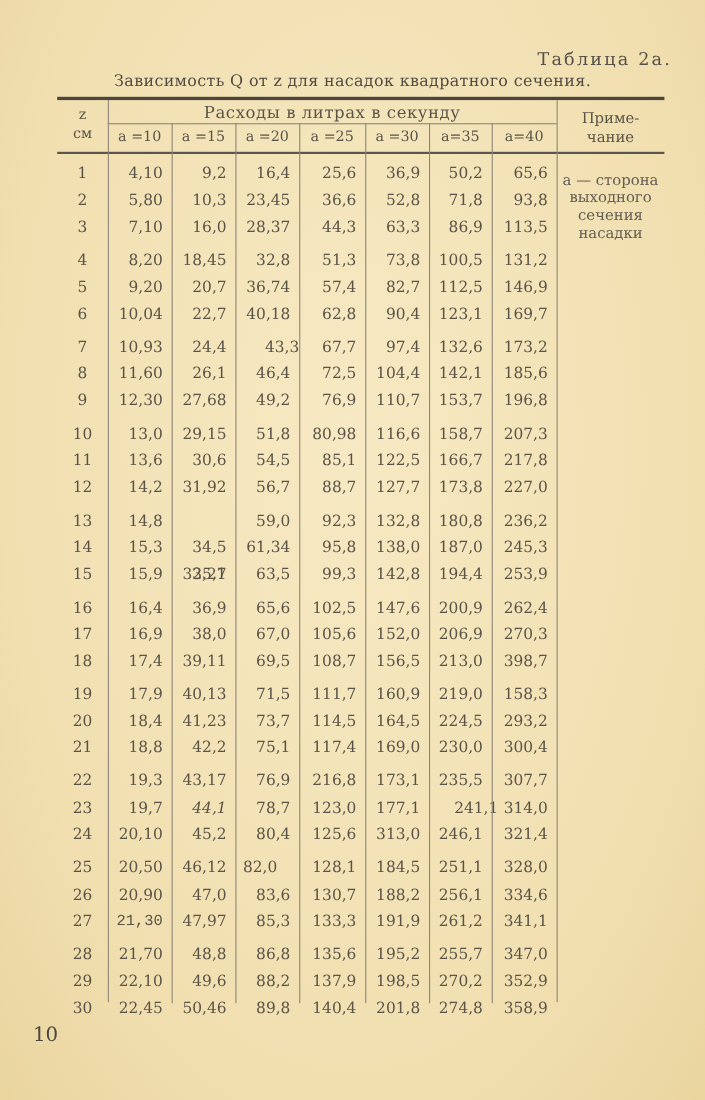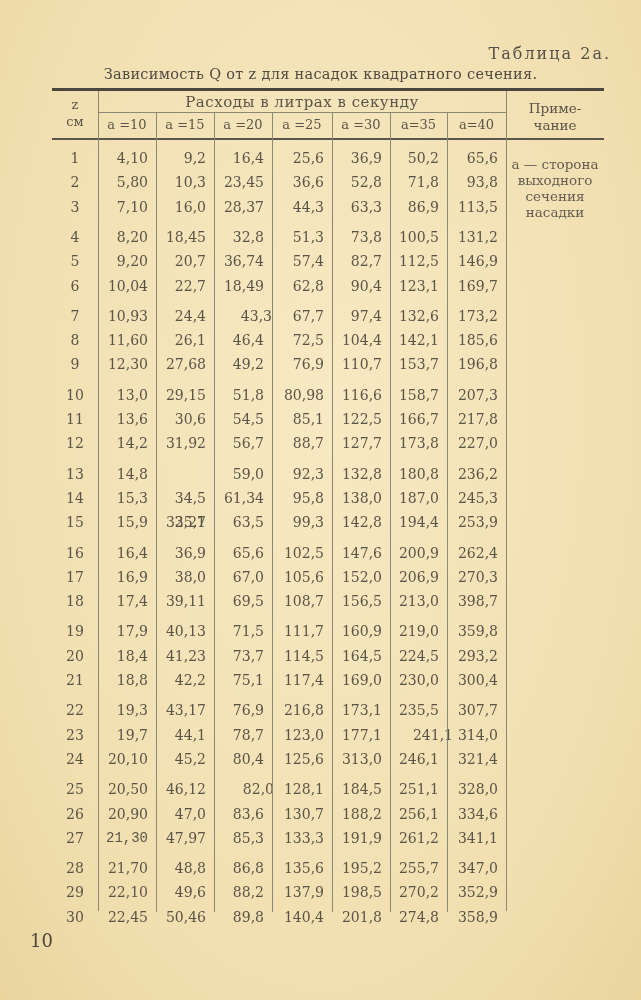--- a/index.html
+++ b/index.html
@@ -110,21 +110,21 @@
         <div class="v" style="left: 162px; width: 50px;">36,74</div>
         <div class="v" style="left: 220px; width: 52px;">57,4</div>
         <div class="v" style="left: 280px; width: 50px;">82,7</div>
         <div class="v" style="left: 338px; width: 49px;">112,5</div>
         <div class="v" style="left: 395px; width: 51px;">146,9</div>
       </div>
       <div class="row" style="top: 277.5px;">
         <div class="z">6</div>
         <div class="v" style="left: 46px; width: 50px;">10,04</div>
         <div class="v" style="left: 104px; width: 50px;">22,7</div>
-        <div class="v" style="left: 162px; width: 50px;">18,49</div>
+        <div class="v" style="left: 162px; width: 50px;">40,18</div>
         <div class="v" style="left: 220px; width: 52px;">62,8</div>
         <div class="v" style="left: 280px; width: 50px;">90,4</div>
         <div class="v" style="left: 338px; width: 49px;">123,1</div>
         <div class="v" style="left: 395px; width: 51px;">169,7</div>
       </div>
       <div class="row" style="top: 307.8px;">
         <div class="z">7</div>
         <div class="v" style="left: 46px; width: 50px;">10,93</div>
         <div class="v" style="left: 104px; width: 50px;">24,4</div>
         <div class="v" style="left: 170px; width: 50px;">43,3</div>
@@ -244,21 +244,21 @@
         <div class="v" style="left: 395px; width: 51px;">398,7</div>
       </div>
       <div class="row" style="top: 623.4px;">
         <div class="z">19</div>
         <div class="v" style="left: 46px; width: 50px;">17,9</div>
         <div class="v" style="left: 104px; width: 50px;">40,13</div>
         <div class="v" style="left: 162px; width: 50px;">71,5</div>
         <div class="v" style="left: 220px; width: 52px;">111,7</div>
         <div class="v" style="left: 280px; width: 50px;">160,9</div>
         <div class="v" style="left: 338px; width: 49px;">219,0</div>
-        <div class="v" style="left: 395px; width: 51px;">359,8</div>
+        <div class="v" style="left: 395px; width: 51px;">158,3</div>
       </div>
       <div class="row" style="top: 647.7px;">
         <div class="z">20</div>
         <div class="v" style="left: 46px; width: 50px;">18,4</div>
         <div class="v" style="left: 104px; width: 50px;">41,23</div>
         <div class="v" style="left: 162px; width: 50px;">73,7</div>
         <div class="v" style="left: 220px; width: 52px;">114,5</div>
         <div class="v" style="left: 280px; width: 50px;">164,5</div>
         <div class="v" style="left: 338px; width: 49px;">224,5</div>
         <div class="v" style="left: 395px; width: 51px;">293,2</div>
@@ -279,42 +279,42 @@
         <div class="v" style="left: 104px; width: 50px;">43,17</div>
         <div class="v" style="left: 162px; width: 50px;">76,9</div>
         <div class="v" style="left: 220px; width: 52px;">216,8</div>
         <div class="v" style="left: 280px; width: 50px;">173,1</div>
         <div class="v" style="left: 338px; width: 49px;">235,5</div>
         <div class="v" style="left: 395px; width: 51px;">307,7</div>
       </div>
       <div class="row" style="top: 726.6px;">
         <div class="z">23</div>
         <div class="v" style="left: 46px; width: 50px;">19,7</div>
-        <div class="v" style="left: 104px; width: 50px;">44,1</div>
+        <div class="v" style="left: 104px; width: 50px; font-style: italic;">44,1</div>
         <div class="v" style="left: 162px; width: 50px;">78,7</div>
         <div class="v" style="left: 220px; width: 52px;">123,0</div>
         <div class="v" style="left: 280px; width: 50px;">177,1</div>
         <div class="v" style="left: 352px; width: 49px;">241,1</div>
         <div class="v" style="left: 395px; width: 51px;">314,0</div>
       </div>
       <div class="row" style="top: 750.9px;">
         <div class="z">24</div>
         <div class="v" style="left: 46px; width: 50px;">20,10</div>
         <div class="v" style="left: 104px; width: 50px;">45,2</div>
         <div class="v" style="left: 162px; width: 50px;">80,4</div>
         <div class="v" style="left: 220px; width: 52px;">125,6</div>
         <div class="v" style="left: 280px; width: 50px;">313,0</div>
         <div class="v" style="left: 338px; width: 49px;">246,1</div>
         <div class="v" style="left: 395px; width: 51px;">321,4</div>
       </div>
       <div class="row" style="top: 781.2px;">
         <div class="z">25</div>
         <div class="v" style="left: 46px; width: 50px;">20,50</div>
         <div class="v" style="left: 104px; width: 50px;">46,12</div>
-        <div class="v" style="left: 172px; width: 50px; text-align: right;">82,0</div>
+        <div class="v" style="left: 150px; width: 50px; text-align: right;">82,0</div>
         <div class="v" style="left: 220px; width: 52px;">128,1</div>
         <div class="v" style="left: 280px; width: 50px;">184,5</div>
         <div class="v" style="left: 338px; width: 49px;">251,1</div>
         <div class="v" style="left: 395px; width: 51px;">328,0</div>
       </div>
       <div class="row" style="top: 805.5px;">
         <div class="z">26</div>
         <div class="v" style="left: 46px; width: 50px;">20,90</div>
         <div class="v" style="left: 104px; width: 50px;">47,0</div>
         <div class="v" style="left: 162px; width: 50px;">83,6</div>

